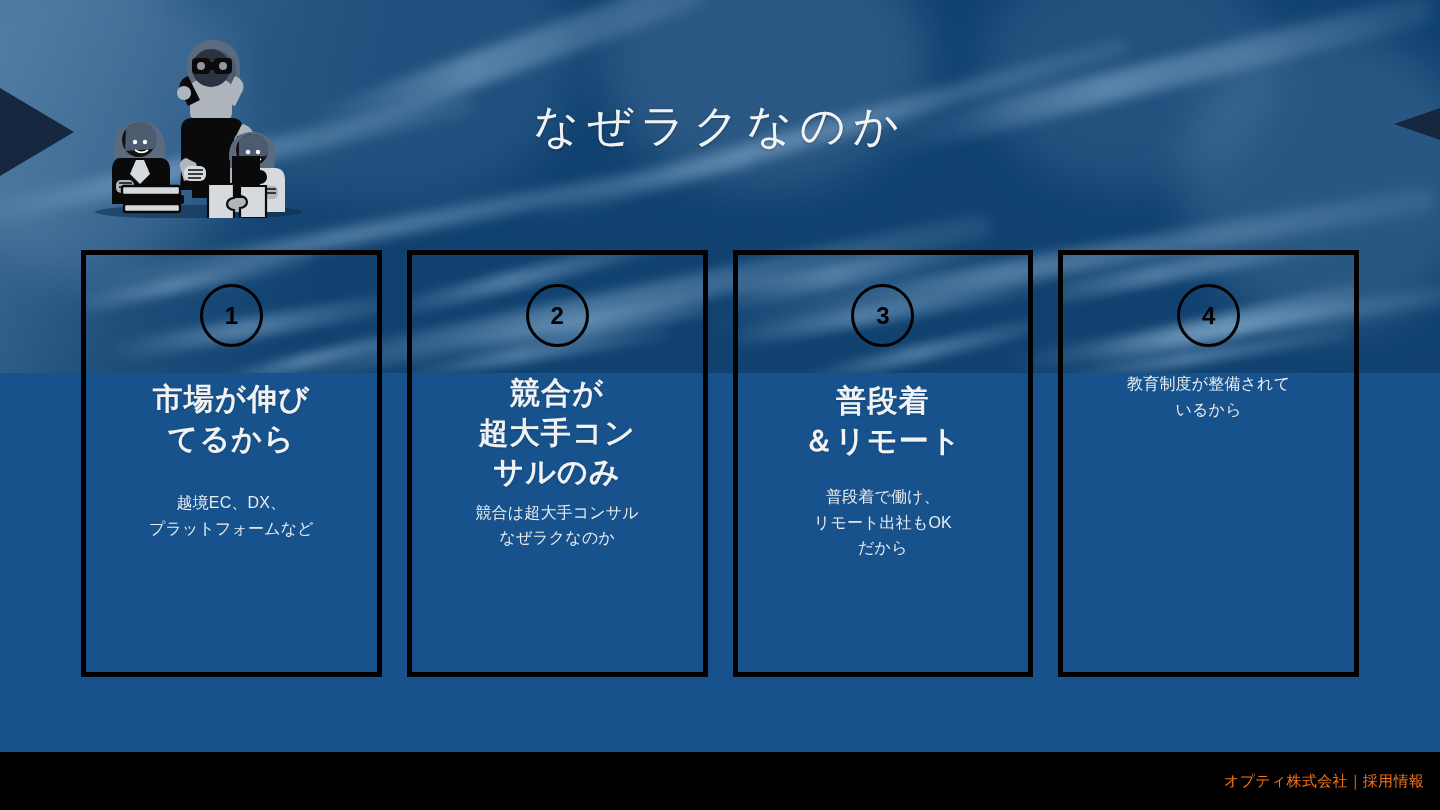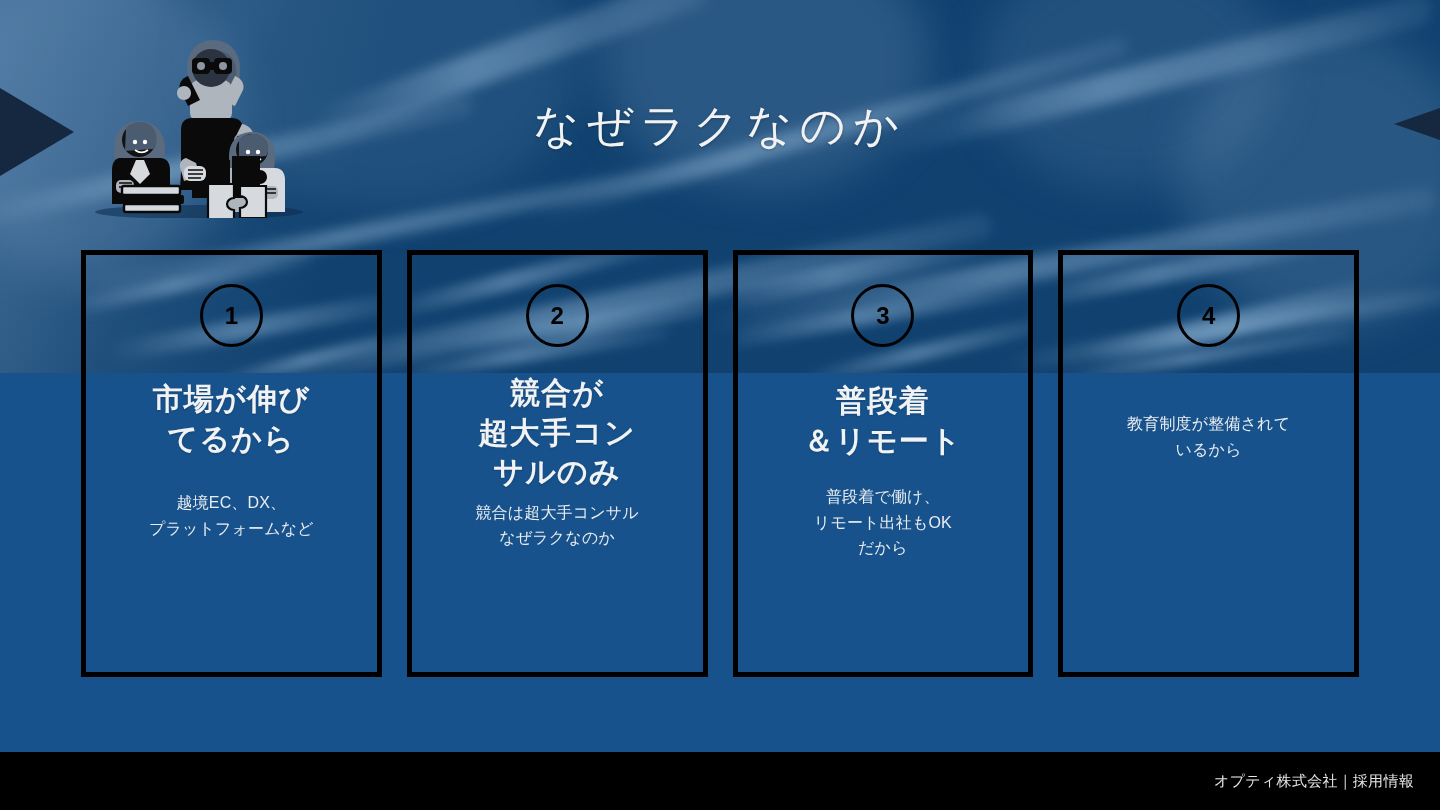--- a/index.html
+++ b/index.html
@@ -143,27 +143,27 @@
     padding:0 10px;
   }
   
   .card-1 .card-title{ margin-top:32px; }
   .card-1 .card-sub  { margin-top:32px; }
   .card-2 .card-title{ margin-top:26px; }
   .card-2 .card-sub  { margin-top:8px; }
   .card-3 .card-title{ margin-top:34px; }
   .card-3 .card-sub  { margin-top:24px; }
   .card-4 .card-title{ margin-top:40px; }
-  .card-4 .card-sub  { margin-top:64px; }
+  .card-4 .card-sub  { margin-top:24px; }
 
   
   .footer-text{
-    position:absolute; right:26px; top:752px; height:58px;
+    position:absolute; right:16px; top:752px; height:58px;
     display:flex; align-items:center;
-    color:#e5e5e5; font-size:15px; letter-spacing:.02em;
+    color:#f97316; font-size:15px; letter-spacing:.02em;
   }
 </style>
 </head>
 <body>
 
 <div id="slide">
 
   <div class="bg-photo">
     <div class="blob" style="left:-60px;top:-40px;width:300px;height:320px;background:rgba(145,180,215,.20);"></div>
     <div class="blob" style="left:200px;top:-90px;width:380px;height:300px;background:rgba(120,160,200,.16);"></div>

